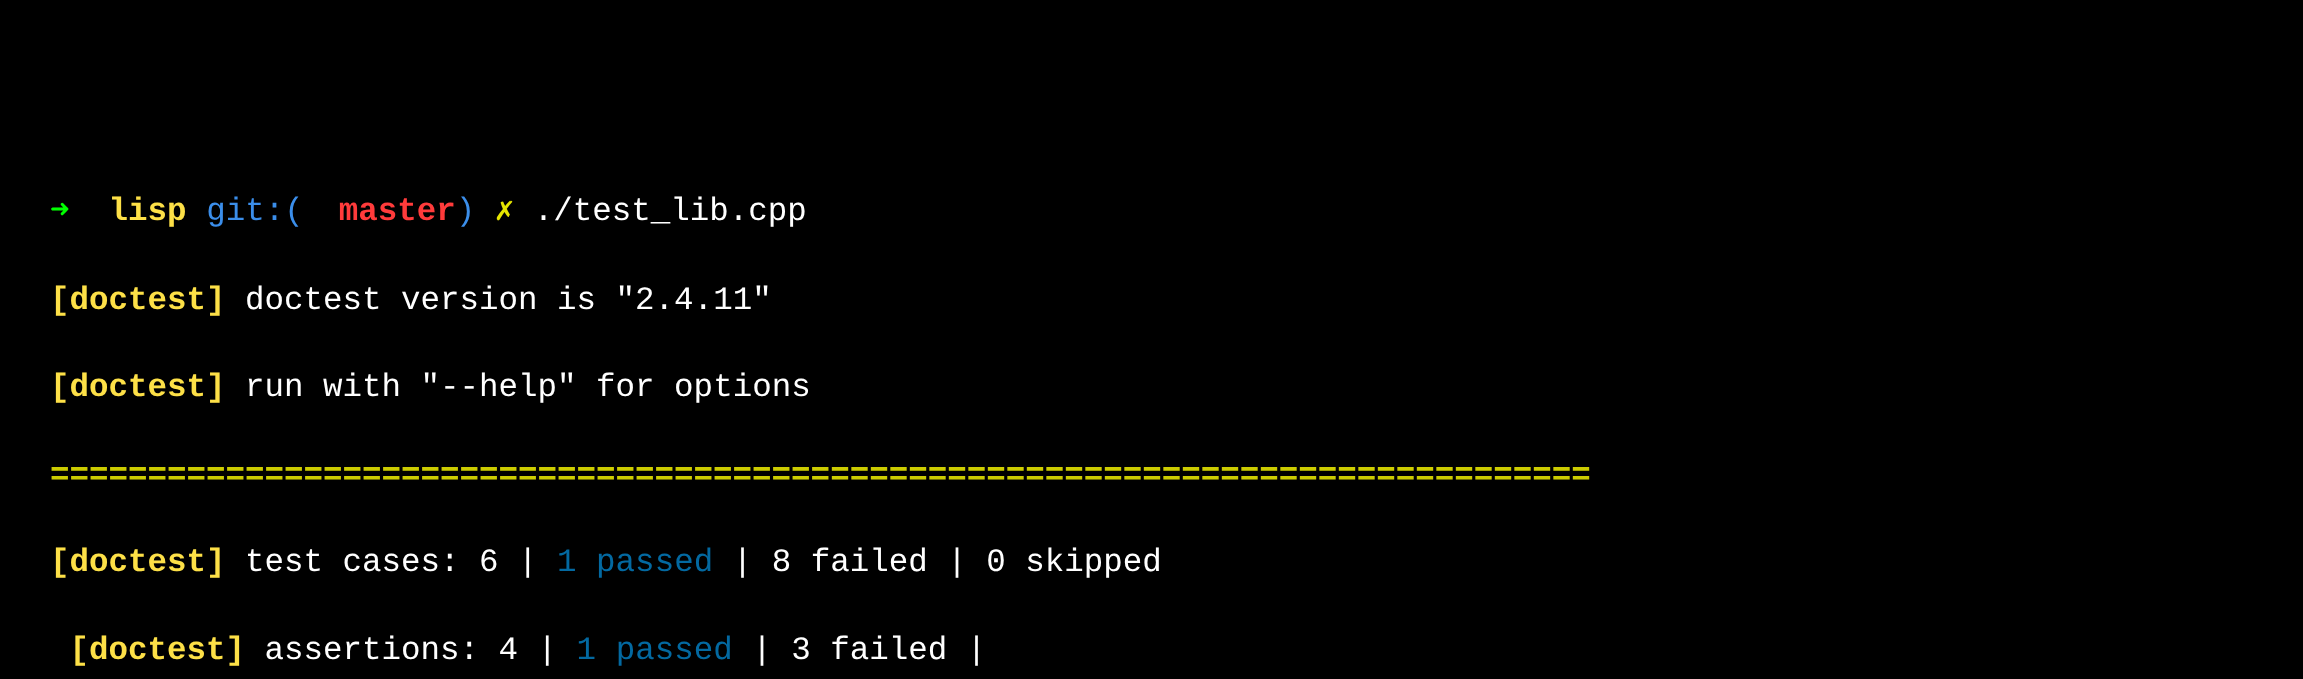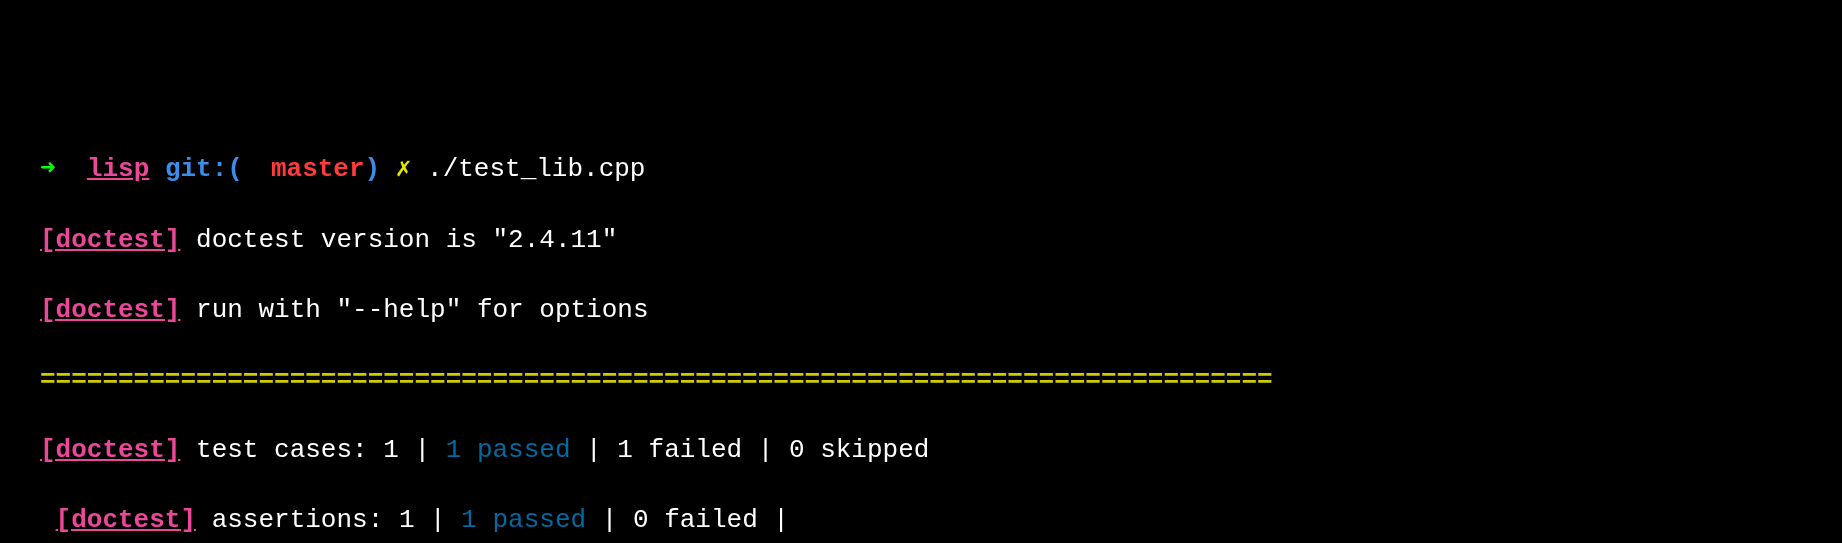--- a/index.html
+++ b/index.html
@@ -10,35 +10,35 @@
     font-size: 26px;
     line-height: 1.35;
     color: #ffffff;
     white-space: pre;
     overflow: hidden;
   }
   .line {
     display: block;
   }
   .arrow { color: #00ff00; font-weight: bold; }
-  .cyan { color: #ec4899; font-weight: bold; text-decoration: underline; }
-  .blue { color: #3b8eea; font-weight: bold; }
+  .cyan { color: #fde047; font-weight: bold; }
+  .blue { color: #3b8eea; font-weight: normal; }
   .red { color: #ff3b3b; font-weight: bold; margin-left: 28px; }
   .yellow { color: #e6e600; font-weight: bold; }
   .white { color: #ffffff; }
   .green { color: #0369a1; }
   .yellowline { color: #cccc00; font-weight: bold; letter-spacing: 0; }
 </style>
 </head>
 <body>
 
 
 
 <div class="line"><span class="arrow">➜</span><span>  </span><span class="cyan">lisp</span><span> </span><span class="blue">git:(</span><span class="red">master</span><span class="blue">)</span><span> </span><span class="yellow">✗</span><span> </span><span class="white">./test_lib.cpp</span></div>
 <div class="line"><span class="cyan">[doctest]</span><span class="white"> doctest version is "2.4.11"</span></div>
 <div class="line"><span class="cyan">[doctest]</span><span class="white"> run with "--help" for options</span></div>
 <div class="line yellowline">===============================================================================</div>
-<div class="line"><span class="cyan">[doctest]</span><span class="white"> test cases: 1 | </span><span class="green">1 passed</span><span class="white"> | 1 failed | 0 skipped</span></div>
-<div class="line"><span class="white"> </span><span class="cyan">[doctest]</span><span class="white"> assertions: 1 | </span><span class="green">1 passed</span><span class="white"> | 0 failed |</span></div>
+<div class="line"><span class="cyan">[doctest]</span><span class="white"> test cases: 6 | </span><span class="green">1 passed</span><span class="white"> | 8 failed | 0 skipped</span></div>
+<div class="line"><span class="white"> </span><span class="cyan">[doctest]</span><span class="white"> assertions: 4 | </span><span class="green">1 passed</span><span class="white"> | 3 failed |</span></div>
 
 
 
 
 
 </body></html>

